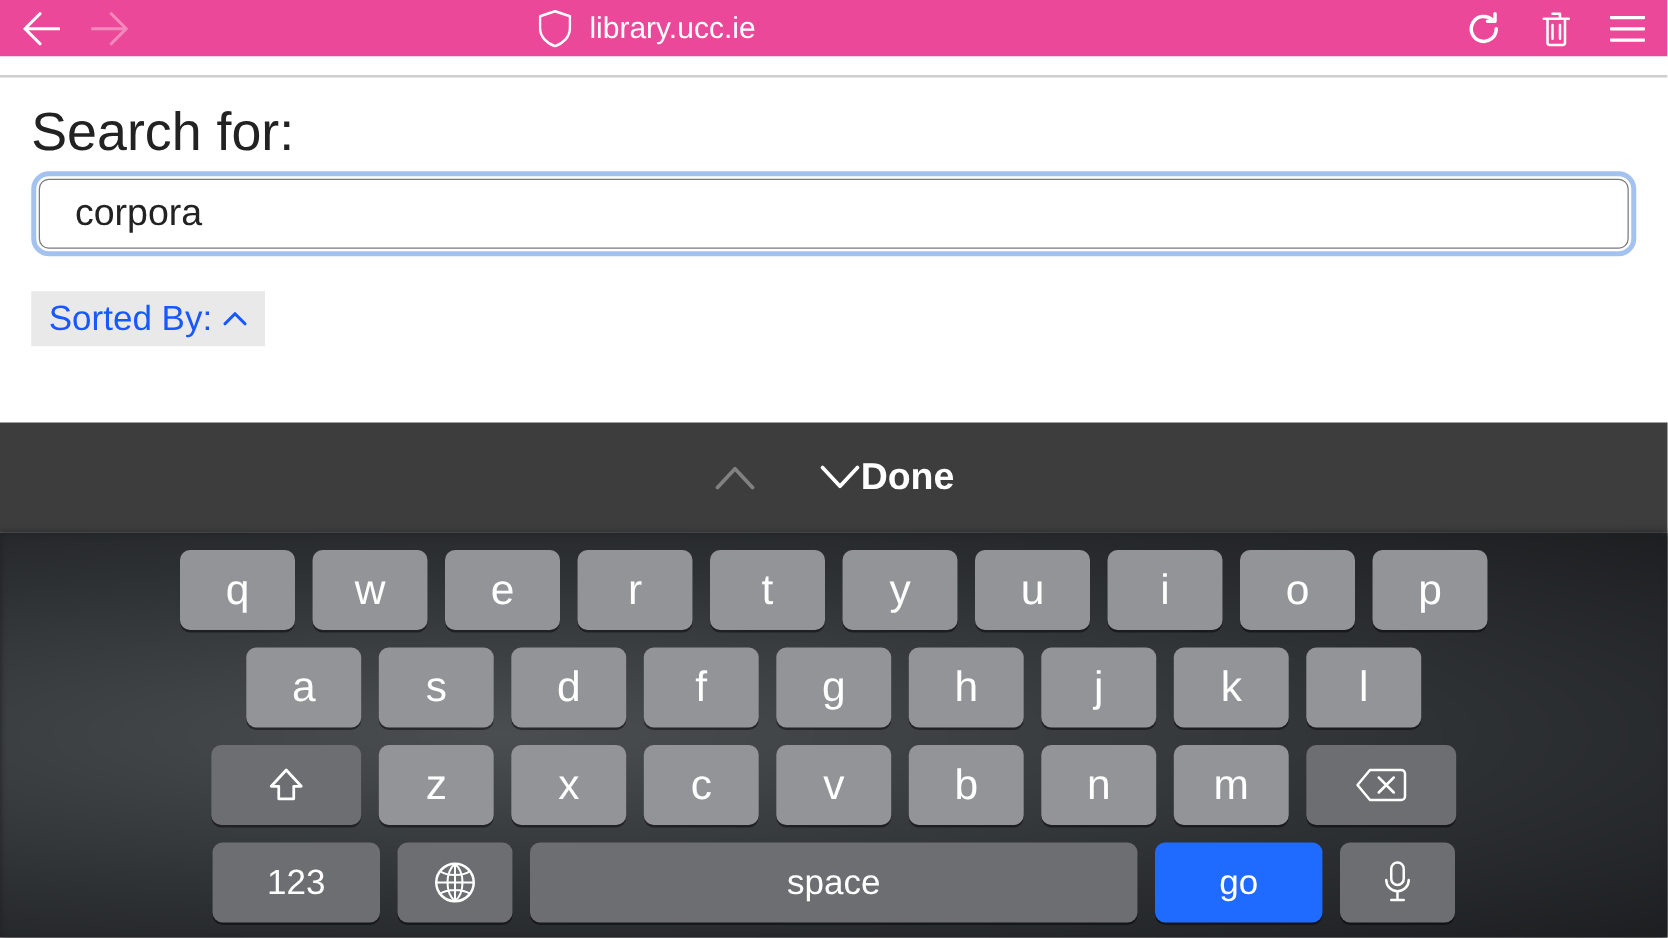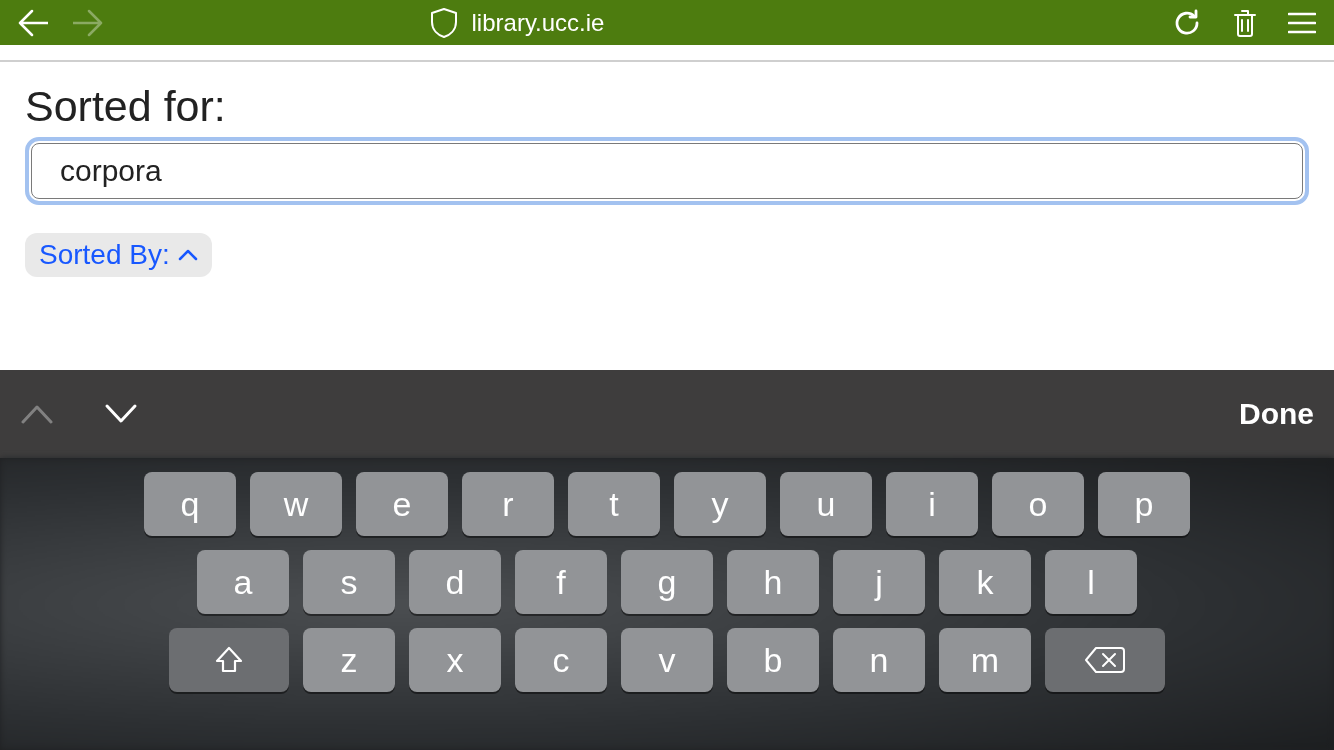--- a/index.html
+++ b/index.html
@@ -2,21 +2,21 @@
 <html><head>
 <meta charset="utf-8">
 <style>
   * { box-sizing: border-box; margin: 0; padding: 0; }
   html, body { width: 1334px; height: 750px; overflow: hidden; font-family: -apple-system, "Helvetica Neue", Arial, sans-serif; }
   body { background: #ffffff; }
 
   
   .browser-bar {
     height: 45px;
-    background: #4d7c0f;
+    background: #ec4899;
     display: flex;
     align-items: center;
     padding: 0 18px;
     color: #ffffff;
     gap: 4px;
   }
   .browser-bar .nav-arrows { display: flex; gap: 25px; align-items: center; }
   .browser-bar .center {
     flex: 1;
     display: flex;
@@ -54,21 +54,21 @@
     border: 1px solid #7a7a7a;
     border-radius: 8px;
     outline: none;
     font-family: inherit;
     color: #222;
   }
   .sort-chip {
     display: inline-flex;
     align-items: center;
     background: #e9e9e9;
-    border-radius: 12px;
+    border-radius: 0;
     padding: 6px 14px;
     margin-top: 10px;
     font-size: 28px;
     color: #1858ff;
     gap: 8px;
   }
   .sort-chip .chev { width: 20px; height: 14px; }
 
   
   .kbd-area {
@@ -76,24 +76,23 @@
     left: 0; right: 0; bottom: 0;
     height: 412px;
     display: flex;
     flex-direction: column;
   }
   .kbd-accessory {
     height: 88px;
     background: #3e3d3d;
     display: flex;
     align-items: center;
-    justify-content: space-between;
-    padding: 0 20px;
+    justify-content: center;
+    padding: 0 40px;
     color: #ffffff;
-    margin-top: 32px;
   }
   .kbd-accessory .arrows { display: flex; gap: 50px; align-items: center; }
   .kbd-accessory .done { font-size: 30px; font-weight: 600; }
   .kbd-accessory svg { display: block; }
 
   .keyboard {
     flex: 1;
     position: relative;
     background: #1f2022;
   }
@@ -175,21 +174,21 @@
     </span>
     <span>
       <svg width="28" height="24" viewBox="0 0 28 24">
           <path d="M1 3 H27 M1 12 H27 M1 21 H27" stroke="#ffffff" stroke-width="2.6" stroke-linecap="round"></path>
         </svg>
     </span>
   </div>
 </div>
 
 <div class="content">
-  <div class="label">Sorted for:</div>
+  <div class="label">Search for:</div>
   <div class="search-wrap">
     <input class="search-input" type="text" value="corpora" style="">
   </div>
   <div class="sort-chip">
     <span>Sorted By:</span>
     <svg class="chev" viewBox="0 0 20 14">
         <path d="M2 11 L10 3 L18 11" stroke="#1858ff" stroke-width="2.5" fill="none" stroke-linecap="round" stroke-linejoin="round"></path>
       </svg>
   </div>
 </div>
@@ -249,15 +248,32 @@
           <div class="key">b</div>
           <div class="key">n</div>
           <div class="key">m</div>
           <div class="key fnc backspace">
             <svg width="42" height="30" viewBox="0 0 42 30">
               <path d="M12 3 H37 a3 3 0 0 1 3 3 V24 a3 3 0 0 1 -3 3 H12 L2 15 Z" stroke="#fff" stroke-width="2" fill="none" stroke-linejoin="round"></path>
               <path d="M19 9 L31 21 M31 9 L19 21" stroke="#fff" stroke-width="2" stroke-linecap="round"></path>
             </svg>
           </div>
         </div>
+      <div class="krow">
+        <div class="key fnc numsym">123</div>
+        <div class="key fnc globe">
+          <svg width="36" height="36" viewBox="0 0 36 36">
+              <circle cx="18" cy="18" r="15" stroke="#fff" stroke-width="2" fill="none"></circle>
+              <path d="M3 18 H33 M18 3 V33 M18 3 C10 10 10 26 18 33 M18 3 C26 10 26 26 18 33 M6 9 C12 13 24 13 30 9 M6 27 C12 23 24 23 30 27" stroke="#fff" stroke-width="1.6" fill="none"></path>
+            </svg>
+        </div>
+        <div class="key fnc space">space</div>
+        <div class="key go">go</div>
+        <div class="key fnc mic">
+          <svg width="24" height="36" viewBox="0 0 24 36">
+              <rect x="7" y="2" width="10" height="18" rx="5" stroke="#fff" stroke-width="2" fill="none"></rect>
+              <path d="M3 16 a9 9 0 0 0 18 0 M12 25 V32 M7 32 H17" stroke="#fff" stroke-width="2" fill="none" stroke-linecap="round"></path>
+            </svg>
+        </div>
+      </div>
     </div>
   </div>
 </div>
 
 </body></html>

